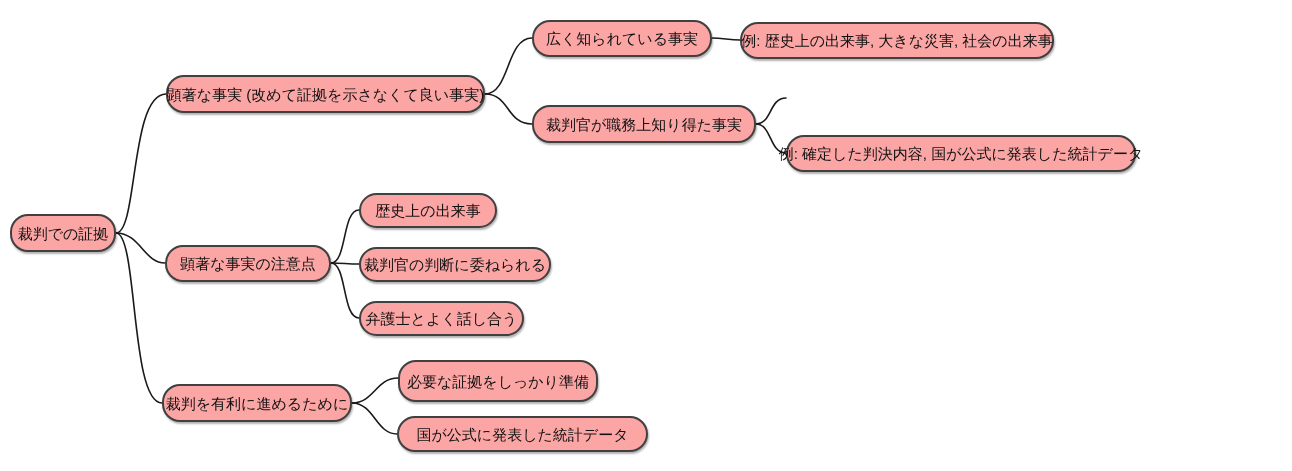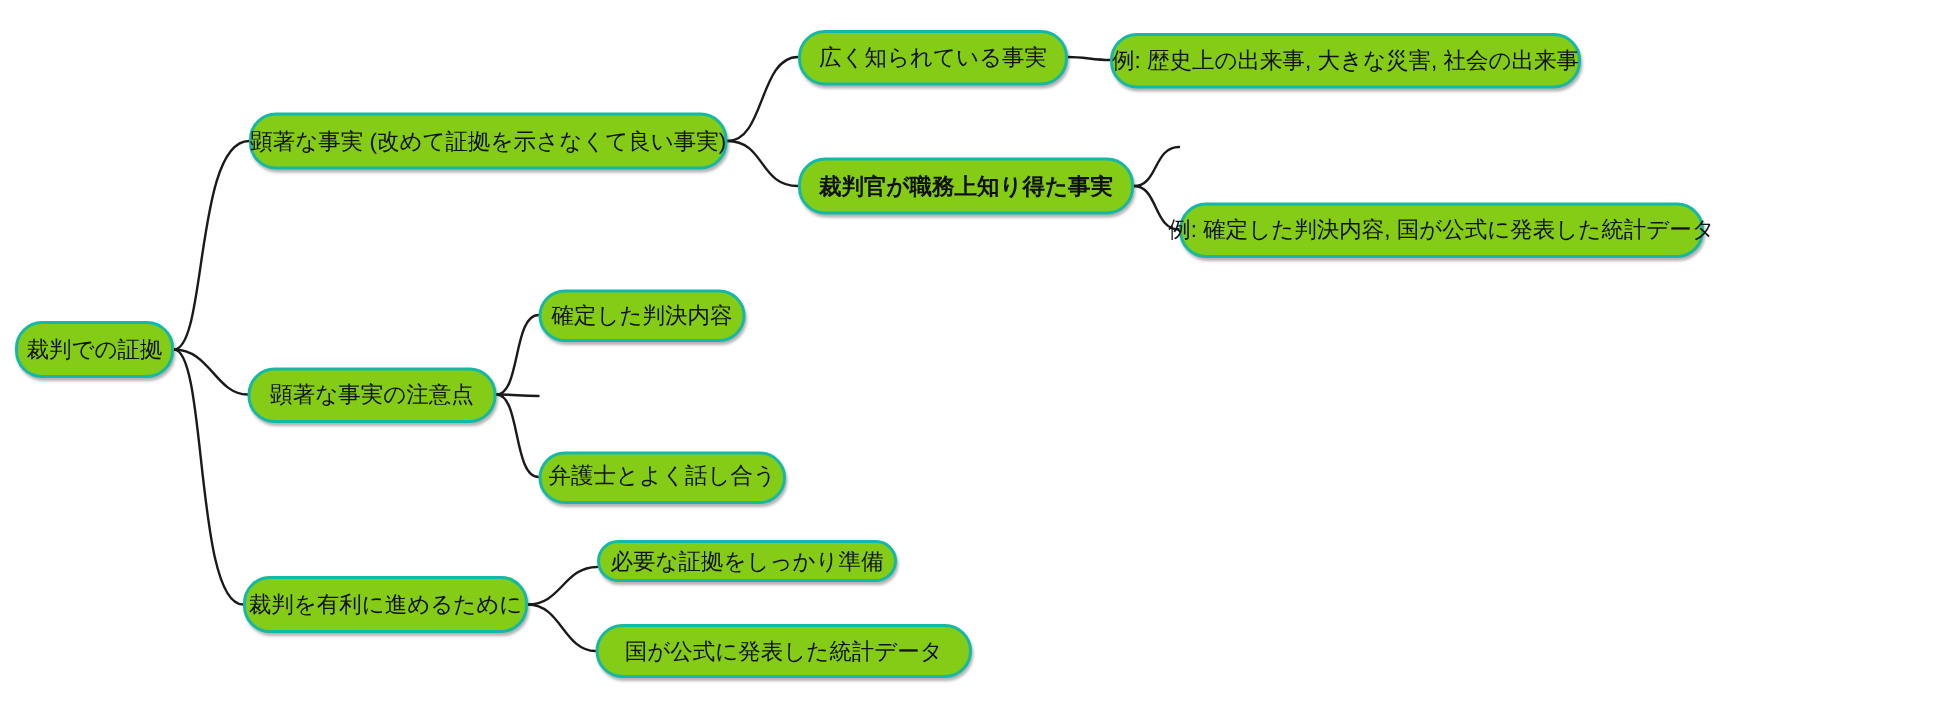--- a/index.html
+++ b/index.html
@@ -28,22 +28,22 @@
     stroke: #1a1a1a;
     stroke-width: 1.6;
     stroke-linecap: round;
   }
   .node {
     position: absolute;
     box-sizing: border-box;
     display: flex;
     align-items: center;
     justify-content: center;
-    background: #84cc16;
-    border: 2px solid #14b8a6;
+    background: #fca5a5;
+    border: 2px solid #404040;
     border-radius: 18px;
     box-shadow: 1px 2px 2px rgba(0,0,0,0.30);
     font-size: 15px;
     line-height: 1;
     color: #111111;
     white-space: nowrap;
     text-align: center;
   }
 </style>
 </head>
@@ -70,31 +70,32 @@
   </svg>
 
   <div class="node" style="left:10px;  top:214px; width:106px; height:38px;">裁判での証拠</div>
 
   <div class="node" style="left:166px; top:75px;  width:319px; height:38px;text-align:center;">顕著な事実 (改めて証拠を示さなくて良い事実)</div>
 
   <div class="node" style="left:532px; top:20px;  width:180px; height:37px;">広く知られている事実</div>
 
   <div class="node" style="left:740px; top:22px;  width:314px; height:37px;">例: 歴史上の出来事, 大きな災害, 社会の出来事</div>
 
-  <div class="node" style="left:532px; top:105px; width:224px; height:38px;font-weight:bold;">裁判官が職務上知り得た事実</div>
+  <div class="node" style="left:532px; top:105px; width:224px; height:38px;">裁判官が職務上知り得た事実</div>
 
 
   <div class="node" style="left:786px; top:135px; width:350px; height:37px;">例: 確定した判決内容, 国が公式に発表した統計データ</div>
 
   <div class="node" style="left:165px; top:245px; width:166px; height:37px;">顕著な事実の注意点</div>
 
-  <div class="node" style="left:359px; top:193px; width:138px; height:35px;">確定した判決内容</div>
+  <div class="node" style="left:359px; top:193px; width:138px; height:35px;">歴史上の出来事</div>
 
+  <div class="node" style="left:359px; top:247px; width:192px; height:35px;">裁判官の判断に委ねられる</div>
 
-  <div class="node" style="left:359px; top:301px; width:165px; height:35px;font-family:Liberation Serif, serif;">弁護士とよく話し合う</div>
+  <div class="node" style="left:359px; top:301px; width:165px; height:35px;">弁護士とよく話し合う</div>
 
   <div class="node" style="left:162px; top:384px; width:190px; height:38px;text-align:right;">裁判を有利に進めるために</div>
 
-  <div class="node" style="left:398px; top:360px; width:200px; height:28px;">必要な証拠をしっかり準備</div>
+  <div class="node" style="left:398px; top:360px; width:200px; height:42px;">必要な証拠をしっかり準備</div>
 
   <div class="node" style="left:397px; top:416px; width:251px; height:36px;">国が公式に発表した統計データ</div>
 
 </div>
 
 </body></html>

